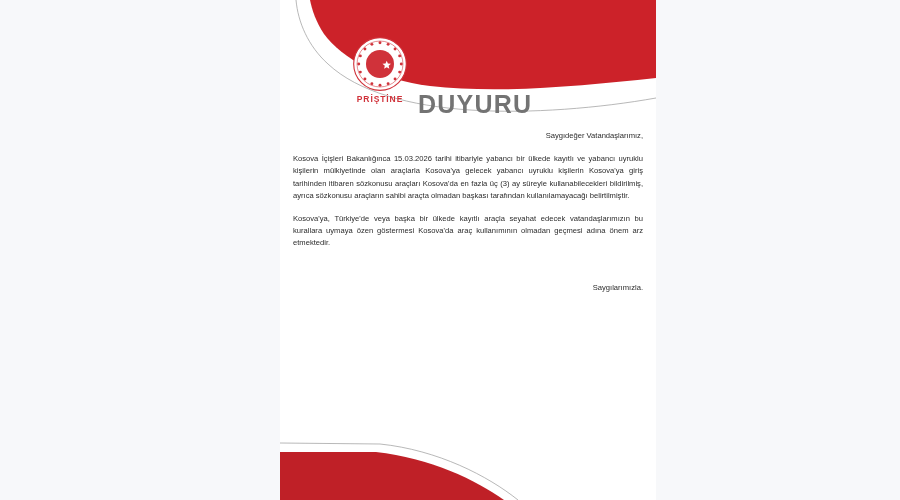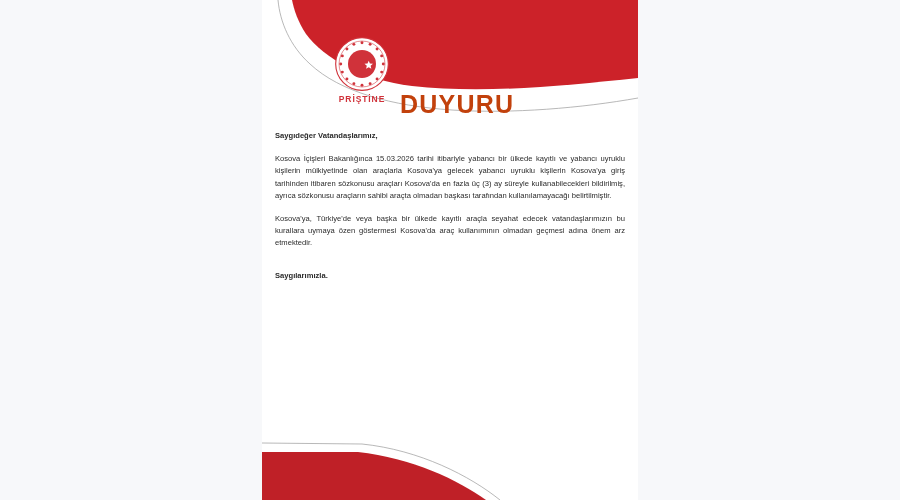--- a/index.html
+++ b/index.html
@@ -17,21 +17,21 @@
   #viewport {
     position: relative;
     width: 900px;
     height: 500px;
     background: #f7f8fa;
   }
 
   
   #document-page {
     position: absolute;
-    left: 262px;
+    left: 280px;
     top: 0px;
     width: 376px;
     height: 500px;
     background: #ffffff;
     overflow: hidden;
   }
 
   
   .deco-svg {
     position: absolute;
@@ -66,21 +66,21 @@
   }
 
   
   #announcement-title {
     position: absolute;
     left: 138px;
     top: 90px;
     font-size: 25px;
     font-weight: bold;
     letter-spacing: 1.2px;
-    color: #c2410c;
+    color: #737373;
     font-family: "Liberation Sans", sans-serif;
     white-space: nowrap;
   }
 
   
   #letter-body {
     position: absolute;
     left: 13px;
     top: 130px;
     width: 350px;
@@ -89,25 +89,24 @@
     line-height: 12.2px;
     font-family: "Liberation Sans", sans-serif;
   }
   .para {
     margin: 0 0 11px 0;
     text-align: justify;
     text-justify: inter-word;
   }
   .para.salutation,
   .para.closing {
-    text-align: left;
-    font-weight: bold;
+    text-align: right;
   }
   .para.closing {
-    margin-top: 20px;
+    margin-top: 32px;
   }
 </style>
 </head>
 <body>
 
 <div id="viewport">
 
   <div id="document-page">
 
     <svg class="deco-svg" viewBox="0 0 376 500" preserveAspectRatio="none" aria-hidden="true">

